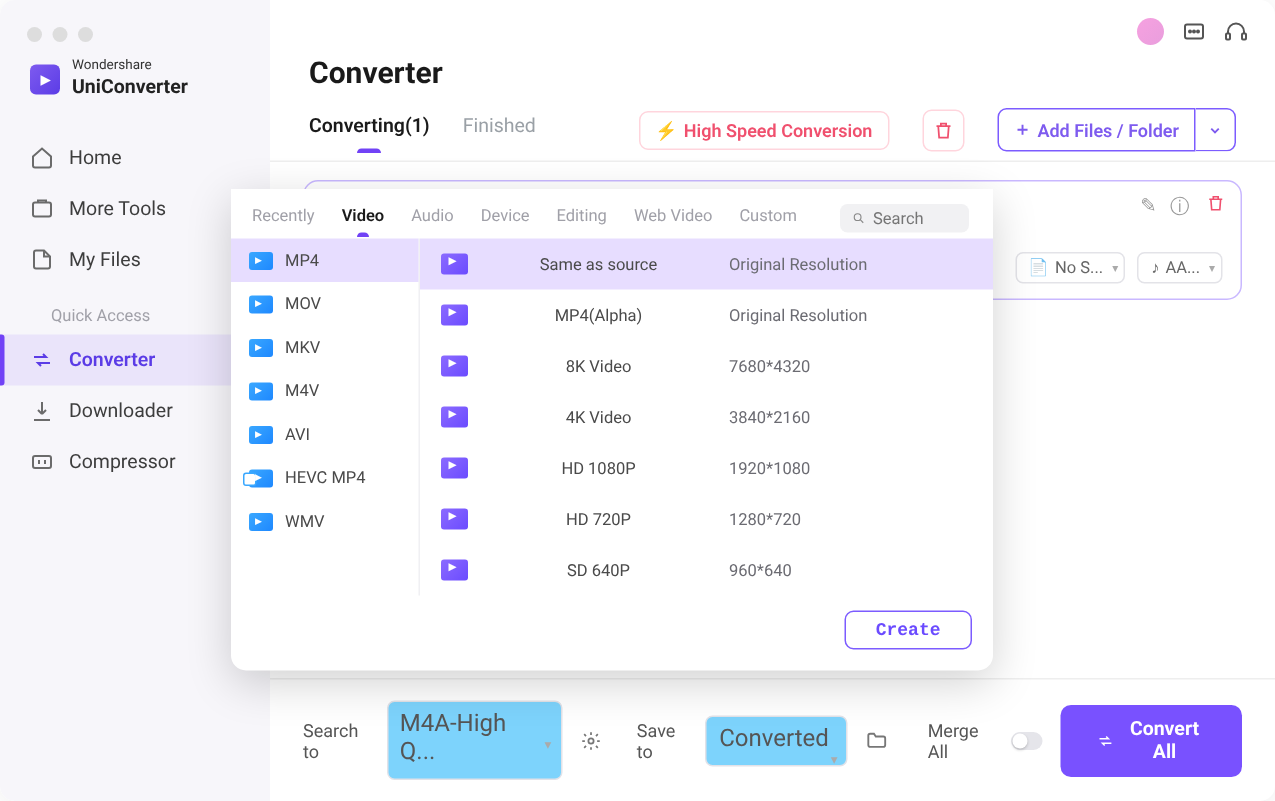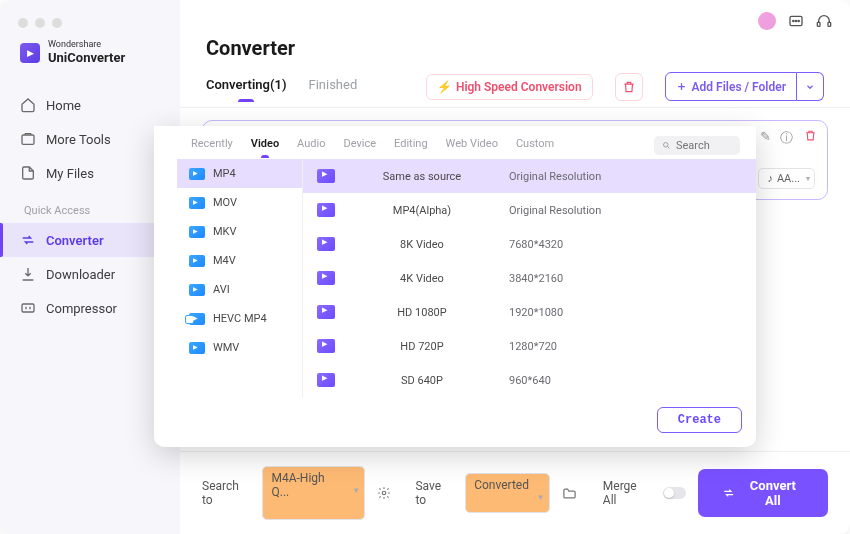--- a/index.html
+++ b/index.html
@@ -14,21 +14,21 @@
 .sidebar { width: 180px; background: #f7f6fa; padding: 40px 0 0 0; flex-shrink: 0; }
 .logo { display: flex; align-items: center; padding: 0 20px 22px 20px; gap: 8px; }
 .logo-mark { width: 20px; height: 20px; border-radius: 4px; background: linear-gradient(135deg,#7e5bef,#5b3ce6); display: flex; align-items: center; justify-content: center; }
 .logo-mark::after { content: '▶'; color: #fff; font-size: 9px; margin-left: 1px; }
 .logo-text { line-height: 1.05; }
 .logo-text .w { font-size: 9px; color: #333; display: block; }
 .logo-text .u { font-size: 13px; font-weight: 700; color: #222; }
 
 .nav-item { display: flex; align-items: center; gap: 10px; padding: 9px 20px; font-size: 13px; color: #3d3d3d; cursor: pointer; }
 .nav-item .icon { width: 16px; height: 16px; display: flex; align-items: center; justify-content: center; color: #6b6b6b; }
-.nav-section { font-size: 11px; color: #a0a0a8; padding: 14px 20px 6px 24px; }
+.nav-section { font-size: 11px; color: #a0a0a8; padding: 14px 20px 6px 34px; }
 .nav-item.active { background: #eae4fa; position: relative; }
 .nav-item.active::before { content:''; position:absolute; left:0; top:0; bottom:0; width:3px; background:#7142f6; border-radius:0 2px 2px 0; }
 .nav-item.active .icon, .nav-item.active span:last-child { color:#5b3ce6; font-weight:600; }
 
 
 .main { flex: 1; display: flex; flex-direction: column; position: relative; }
 .topbar { display: flex; justify-content: flex-end; align-items: center; gap: 12px; padding: 12px 18px 0 18px; }
 .topbar .avatar { width: 18px; height: 18px; border-radius: 50%; background: linear-gradient(135deg,#f6a1e0,#e99edd); }
 .topbar .ticon { width: 16px; height: 16px; color: #555; cursor: pointer; }
 
@@ -49,30 +49,30 @@
 .file-card { margin: 12px 22px 0 22px; border:1px solid #c9b8ff; border-radius:10px; height:80px; position:relative; }
 .file-card .del { position:absolute; top:8px; right:10px; color:#f0506e; cursor:pointer; font-size:13px;}
 .file-card .info { position:absolute; top:8px; right:34px; color:#999; font-size:13px;}
 .file-card .clip { position:absolute; top:8px; right:56px; color:#999; font-size:13px;}
 .file-card .pills { position:absolute; right:12px; bottom:10px; display:flex; gap:8px;}
 .pill { border:1px solid #e3e3e8; border-radius:5px; font-size:11px; color:#666; padding:3px 14px 3px 8px; background:#fff; display:flex; align-items:center; gap:4px; position:relative;}
 .pill::after { content:'▾'; font-size:8px; color:#aaa; position:absolute; right:4px;}
 
 
 .bottombar { margin-top:auto; border-top:1px solid #eee; padding: 14px 22px; display:flex; align-items:center; gap:12px; font-size:12px; color:#555;}
-.select-mini { border:1px solid #e2e2e8; border-radius:5px; padding:4px 22px 20px 8px; font-size:12px; color:#555; position:relative; background:#fdba74; min-width:92px;}
+.select-mini { border:1px solid #e2e2e8; border-radius:5px; padding:4px 22px 9px 8px; font-size:16px; color:#555; position:relative; background:#7dd3fc; min-width:92px;}
 .select-mini::after { content:'▾'; position:absolute; right:6px; color:#aaa; font-size:9px;}
 .gear { color:#777; font-size:13px; cursor:pointer;}
 .folder-ic { color:#777; cursor:pointer;}
 .merge-toggle { width:24px; height:12px; border-radius:6px; background:#e5e5ea; position:relative;}
 .merge-toggle::after { content:''; width:10px; height:10px; background:#fff; border-radius:50%; position:absolute; top:1px; left:1px; box-shadow:0 1px 2px rgba(0,0,0,.2);}
 .convert-all { margin-left:auto; background:#7951ff; color:#fff; font-size:13px; font-weight:700; padding:9px 24px; border-radius:7px; border:none; display:flex; align-items:center; gap:6px; cursor:pointer;}
 
 
-.popover { position:absolute; top:126px; left:-26px; width:602px; background:#fff; border-radius:0 0 10px 10px; box-shadow:0 8px 30px rgba(0,0,0,.18); z-index:50; padding-bottom:12px;padding-left:23px;}
+.popover { position:absolute; top:126px; left:-26px; width:508px; background:#fff; border-radius:0 0 10px 10px; box-shadow:0 8px 30px rgba(0,0,0,.18); z-index:50; padding-bottom:12px;}
 .pop-tabs { display:flex; align-items:center; gap:18px; padding:10px 14px 0 14px; font-size:11px; color:#a0a0a8;}
 .pop-tab { cursor:pointer; padding-bottom:8px; position:relative;}
 .pop-tab.active { color:#1a1a1a; font-weight:600;}
 .pop-tab.active::after { content:''; position:absolute; left:35%; right:35%; bottom:0; height:3px; background:#7142f6; border-radius:3px 3px 0 0;}
 .pop-search { margin-left:auto; display:flex; align-items:center; background:#f1f1f3; border-radius:5px; padding:3px 8px; gap:5px; width:86px; margin-bottom:4px; margin-right:2px;}
 .pop-search input { border:none; background:transparent; font-size:11px; width:56px; outline:none;}
 
 .pop-body { display:flex;text-align:center; }
 .fmt-list { width:126px; border-right:1px solid #f0f0f3;}
 .fmt-item { display:flex; align-items:center; gap:8px; padding:8px 12px; font-size:11px; color:#4a4a4a; cursor:pointer;}

